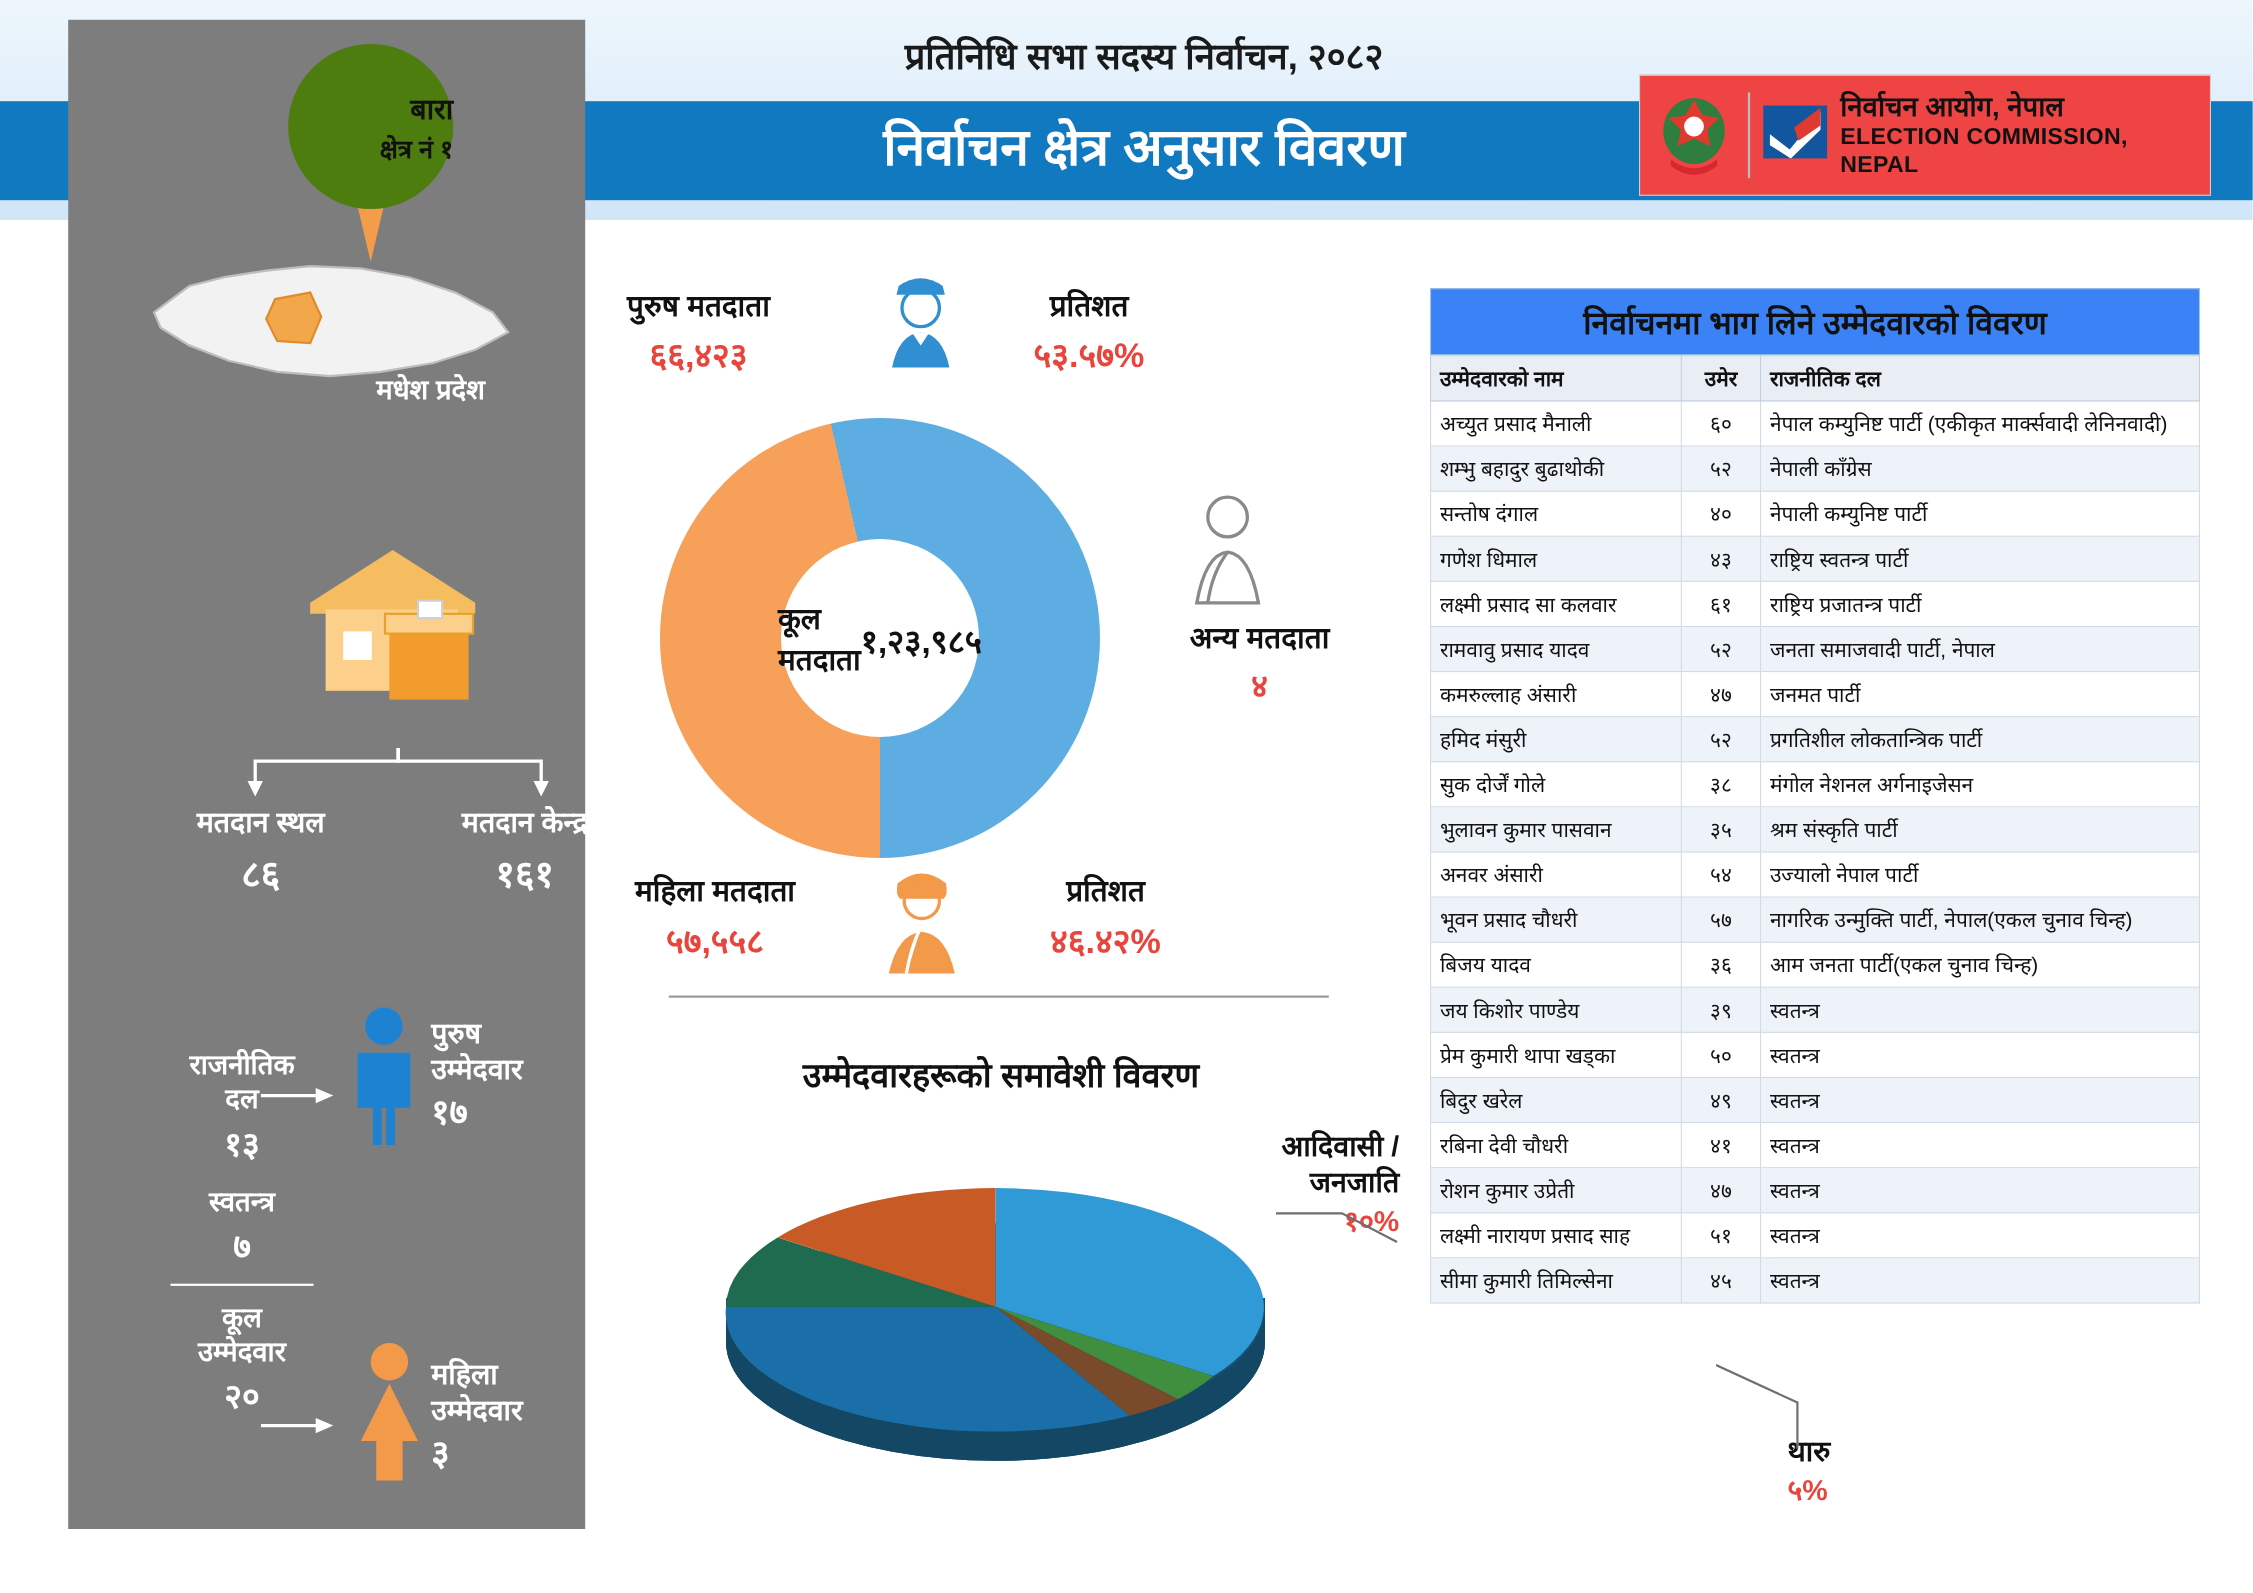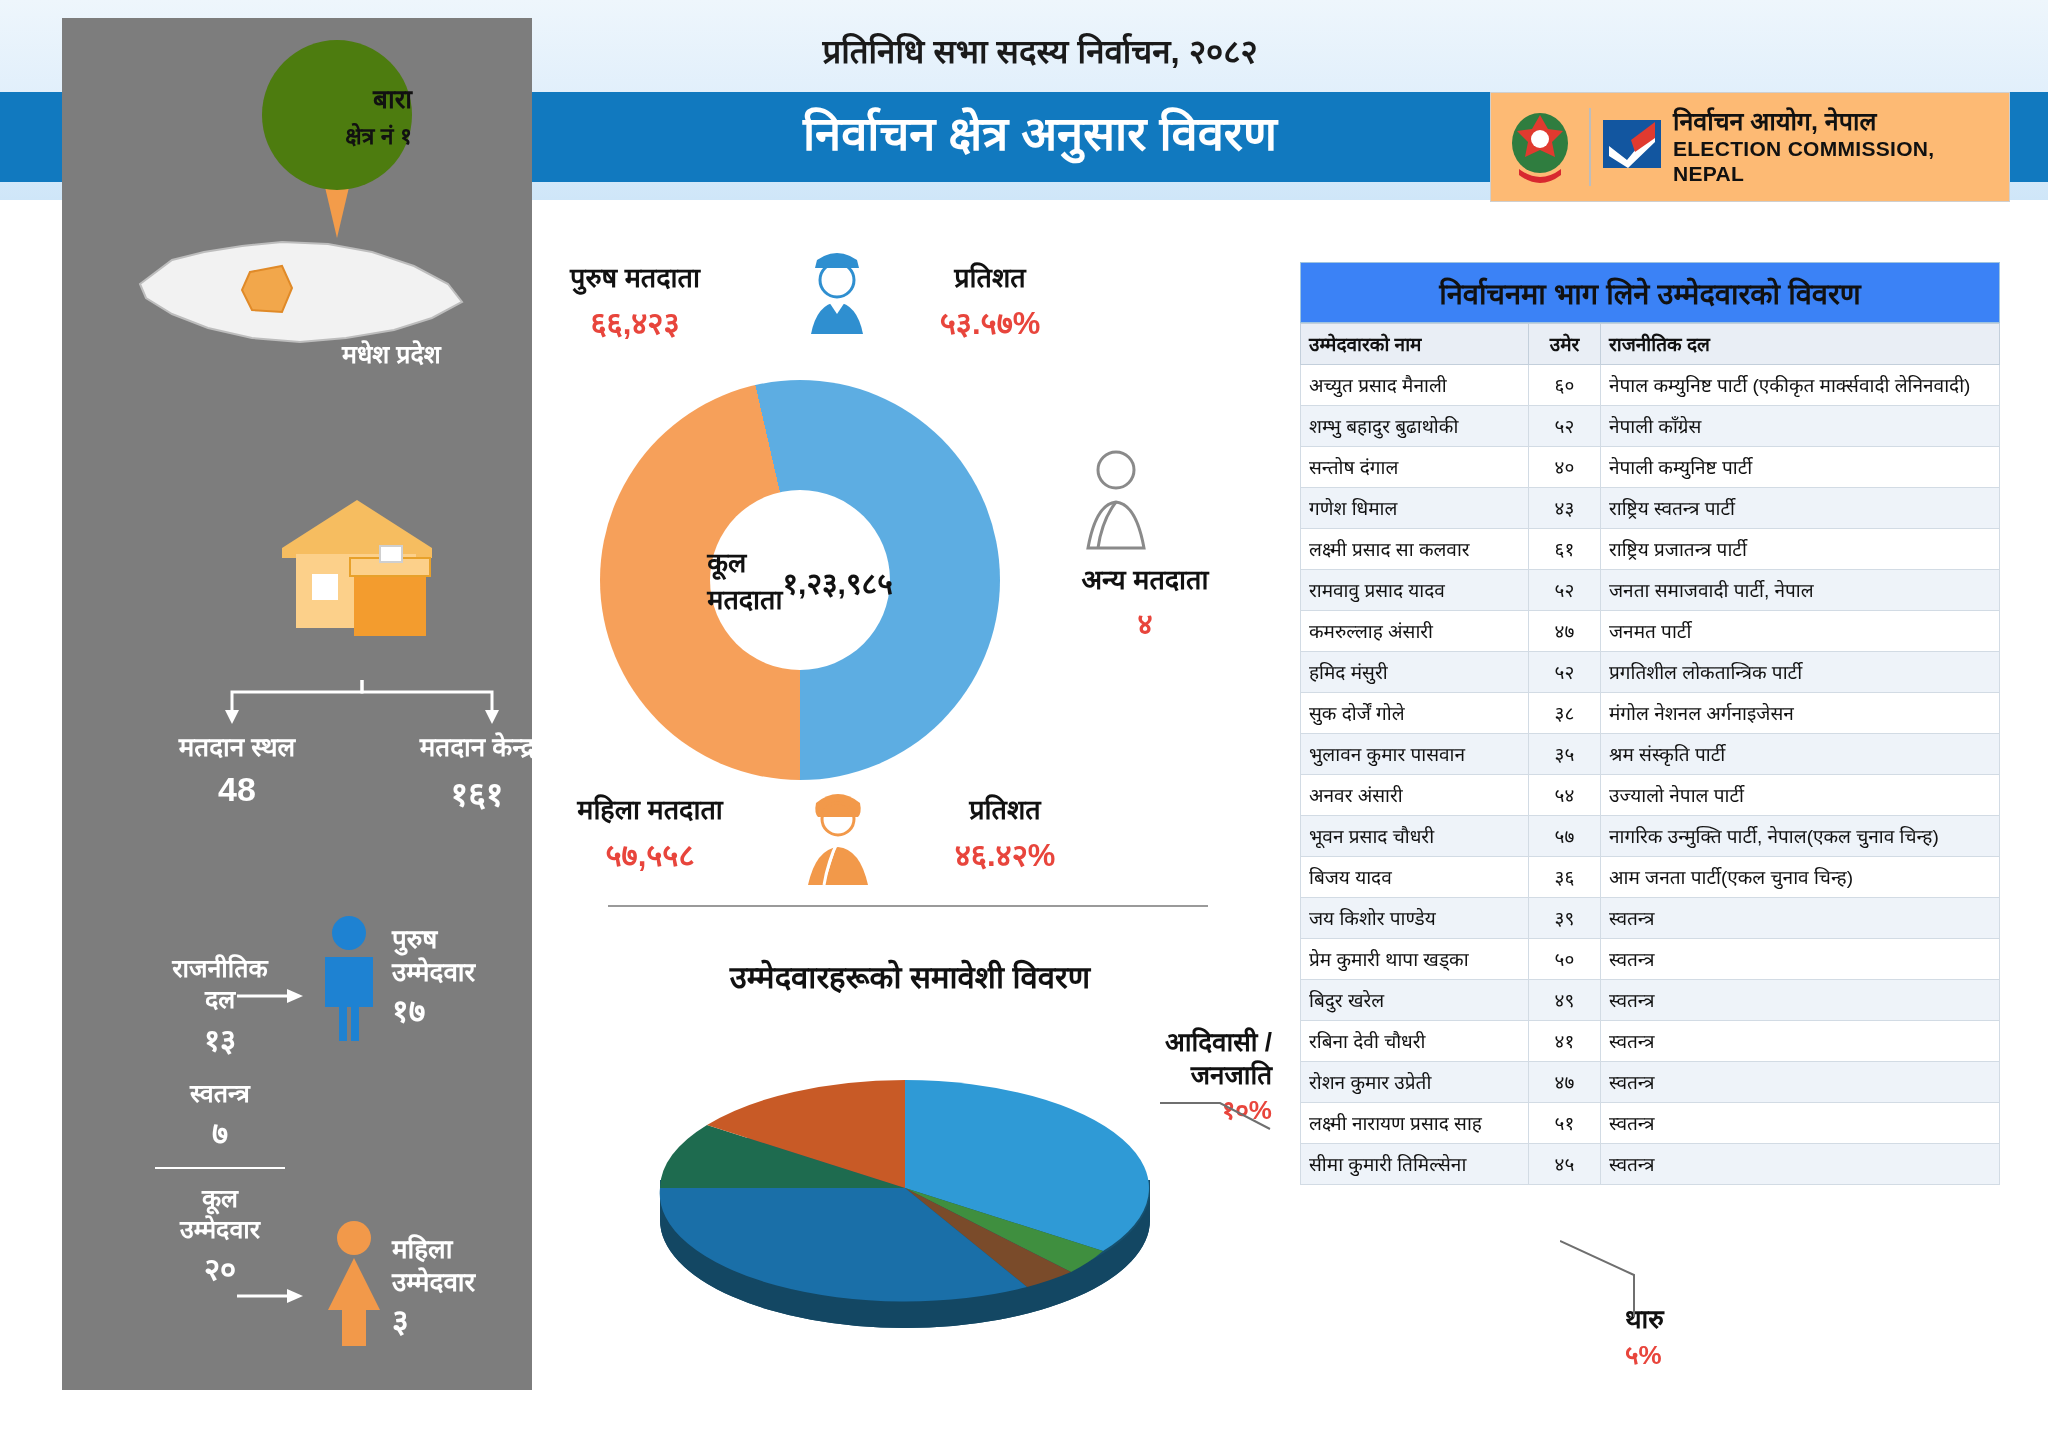--- a/index.html
+++ b/index.html
@@ -23,22 +23,22 @@
   .header-sub {
     position:absolute; left:540px; top:28px; width:1000px;
     text-align:center; font-size:33px; color:#1a1a1a; font-weight:700;
   }
   .header-title {
     position:absolute; left:540px; top:100px; width:1000px;
     text-align:center; font-size:47px; color:#ffffff; font-weight:700;
   }
   .ec-logo-box {
     position:absolute; left:1490px; top:68px; width:520px; height:110px;
-    background:#fdba74; border:1px solid #cfcfcf; display:flex; align-items:center;
-    padding:6px 10px; gap:10px;margin-top:24px;
+    background:#ef4444; border:1px solid #cfcfcf; display:flex; align-items:center;
+    padding:6px 10px; gap:10px;
   }
   .ec-emblem { width:78px; height:88px; flex:0 0 auto; display:flex; align-items:center; justify-content:center;}
   .ec-sep { width:2px; height:78px; background:#bdbdbd; }
   .ec-flagmark { width:62px; height:62px; flex:0 0 auto; }
   .ec-text { display:flex; flex-direction:column; justify-content:center; }
   .ec-text .np { font-size:25px; font-weight:700; color:#111; line-height:1.15;}
   .ec-text .en { font-size:21px; font-weight:700; color:#111; line-height:1.2; letter-spacing:.3px;}
 
   
   .left-panel {
@@ -223,21 +223,21 @@
       <path d="M190 2 L190 14 L60 14 L60 34" stroke="#ffffff" stroke-width="3" fill="none"></path>
       <path d="M60 46 L53 32 L67 32 Z" fill="#ffffff"></path>
       <path d="M190 2 L190 14 L320 14 L320 34" stroke="#ffffff" stroke-width="3" fill="none"></path>
       <path d="M320 46 L313 32 L327 32 Z" fill="#ffffff"></path>
     </svg>
   </div>
 
   <div class="booth-labels">
     <div class="booth-col">
       <div class="lbl">मतदान स्थल</div>
-      <div class="val">48</div>
+      <div class="val">८६</div>
     </div>
     <div class="booth-col">
       <div class="lbl">मतदान केन्द्र</div>
       <div class="val">१६१</div>
     </div>
   </div>
 
   <div class="party-block">
     <div class="t">राजनीतिक</div>
     <div class="t">दल</div>

